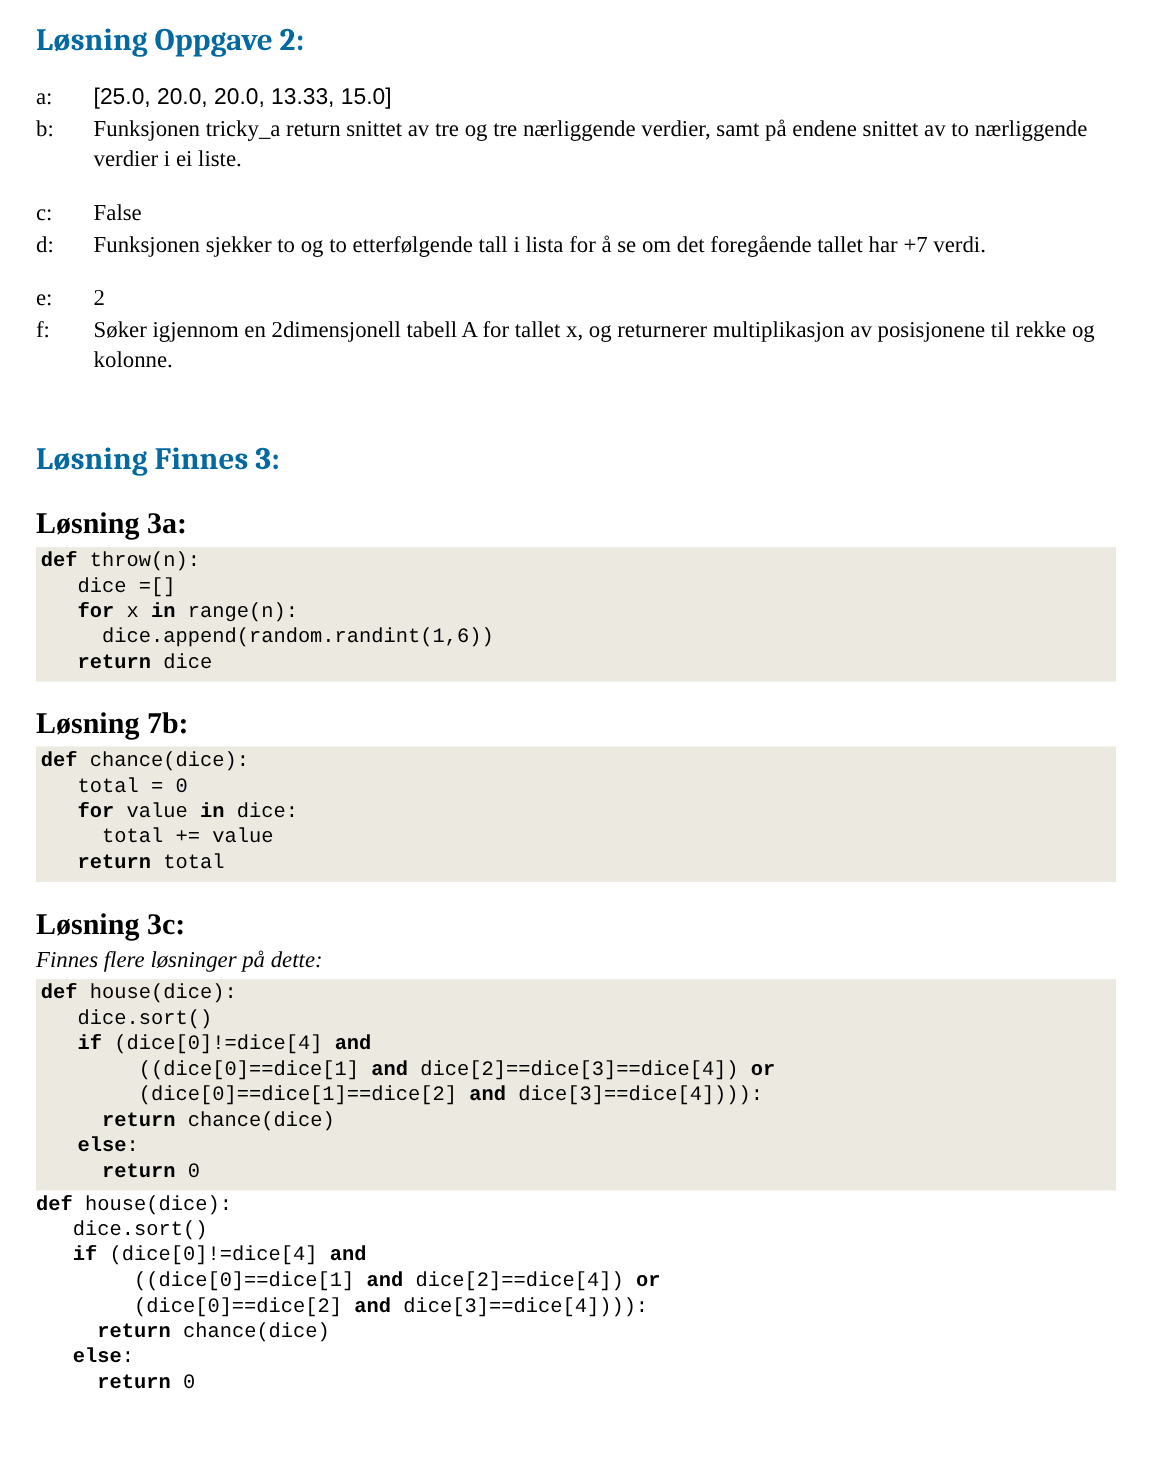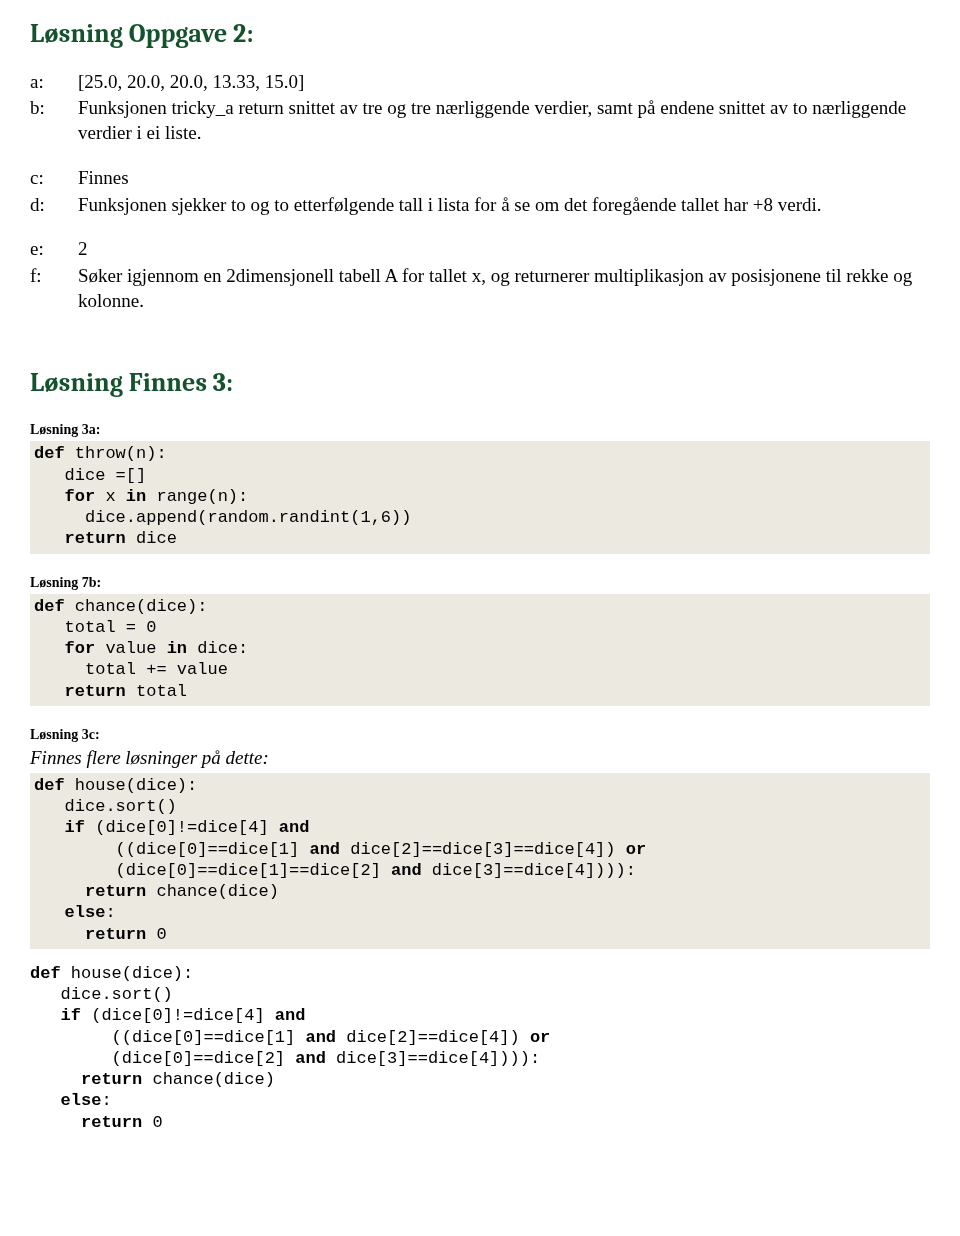--- a/index.html
+++ b/index.html
@@ -7,21 +7,21 @@
     font-size: 19px;
     margin: 0;
     padding: 18px 30px 30px 30px;
     color: #000;
     width: 960px;
     box-sizing: border-box;
     line-height: 1.3;
   }
   h2.hdr {
     font-family: Cambria, "Times New Roman", serif;
-    color: #14532d;
+    color: #0369a1;
     font-weight: bold;
     font-size: 26px;
     margin: 0 0 18px 0;
   }
   .item-row {
     display: flex;
     margin-bottom: 2px;
   }
   .item-label {
     width: 48px;
@@ -31,35 +31,35 @@
     flex: 1;
   }
   .gap {
     height: 18px;
   }
   .gap-large {
     height: 34px;
   }
   .sub-head {
     font-weight: bold;
-    font-size: 14px;
+    font-size: 25px;
     margin-top: 20px;
     margin-bottom: 2px;
   }
   .sub-text {
     margin-bottom: 2px;
     font-style: italic;
   }
   pre.code {
     background: #ece9e1;
     font-family: "Courier New", Courier, monospace;
     font-size: 17px;
     line-height: 1.25;
     padding: 2px 4px 4px 4px;
-    margin: 0 0 12px 0;
+    margin: 0 0 0 0;
     white-space: pre;
     overflow: hidden;
   }
   pre.code-plain {
     font-family: "Courier New", Courier, monospace;
     font-size: 17px;
     line-height: 1.25;
     padding: 2px 0 0 0;
     margin: 0;
     white-space: pre;
@@ -67,36 +67,36 @@
   }
   .kw { font-weight: bold; }
 </style>
 </head>
 <body>
 
 <h2 class="hdr">Løsning Oppgave 2:</h2>
 
 <div class="item-row">
   <div class="item-label">a:</div>
-  <div class="item-content" style="font-family:Liberation Serif, serif;">[25.0, 20.0, 20.0, 13.33, 15.0]</div>
+  <div class="item-content" style="font-family:Liberation Sans, sans-serif;">[25.0, 20.0, 20.0, 13.33, 15.0]</div>
 </div>
 <div class="item-row">
   <div class="item-label">b:</div>
   <div class="item-content">Funksjonen tricky_a return snittet av tre og tre nærliggende verdier, samt på endene snittet av to nærliggende verdier i ei liste.</div>
 </div>
 
 <div class="gap"></div>
 
 <div class="item-row">
   <div class="item-label">c:</div>
-  <div class="item-content">Finnes</div>
+  <div class="item-content">False</div>
 </div>
 <div class="item-row">
   <div class="item-label">d:</div>
-  <div class="item-content">Funksjonen sjekker to og to etterfølgende tall i lista for å se om det foregående tallet har +8 verdi.</div>
+  <div class="item-content">Funksjonen sjekker to og to etterfølgende tall i lista for å se om det foregående tallet har +7 verdi.</div>
 </div>
 
 <div class="gap"></div>
 
 <div class="item-row">
   <div class="item-label">e:</div>
   <div class="item-content">2</div>
 </div>
 <div class="item-row">
   <div class="item-label">f:</div>

